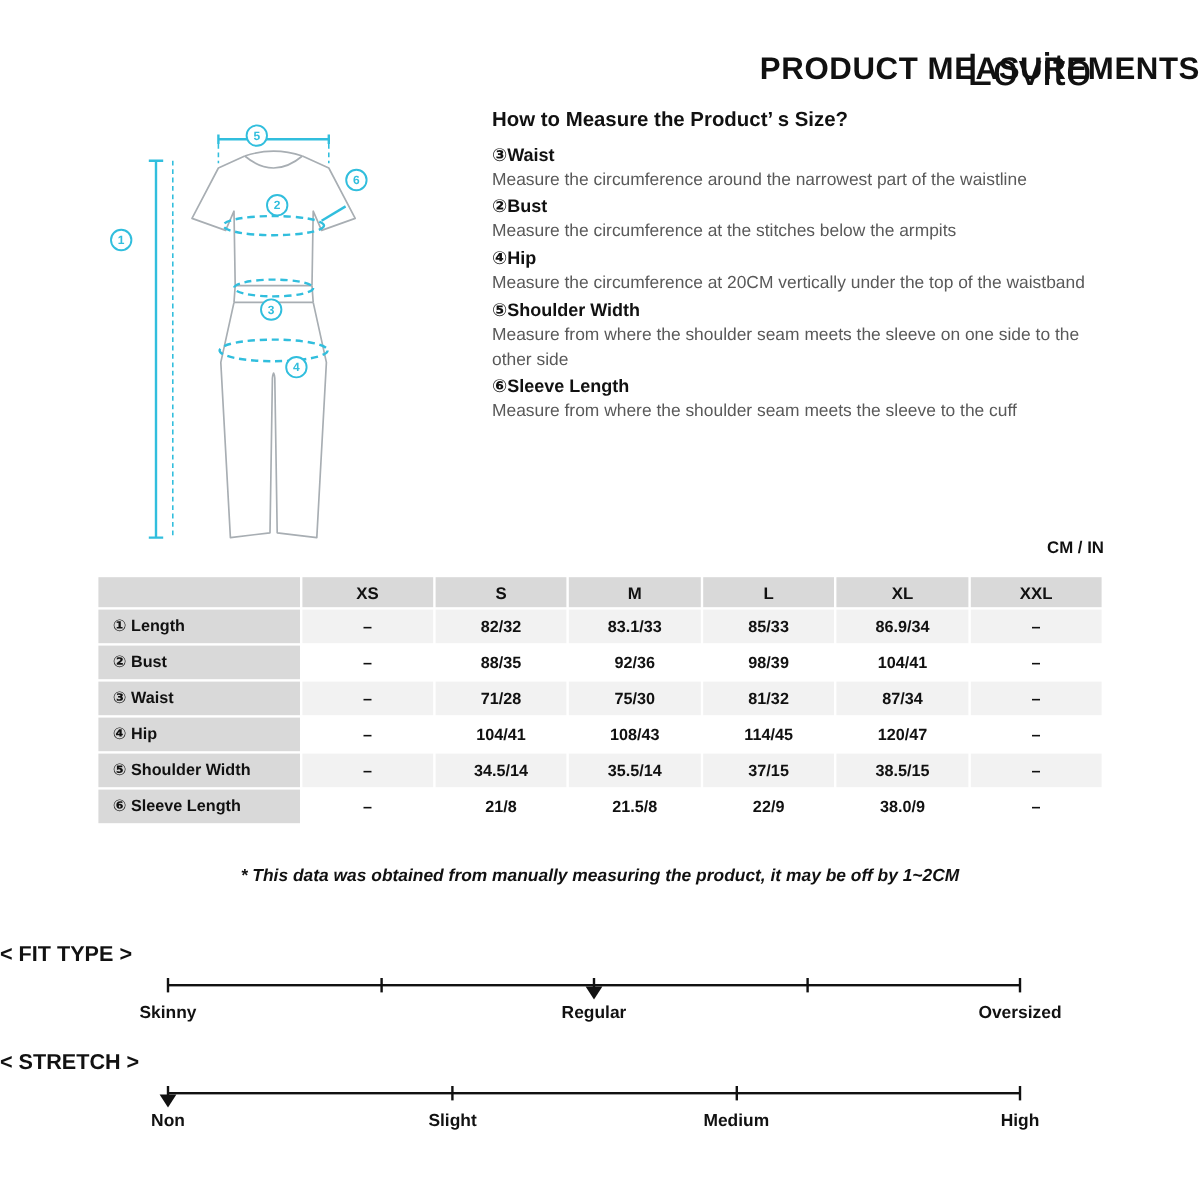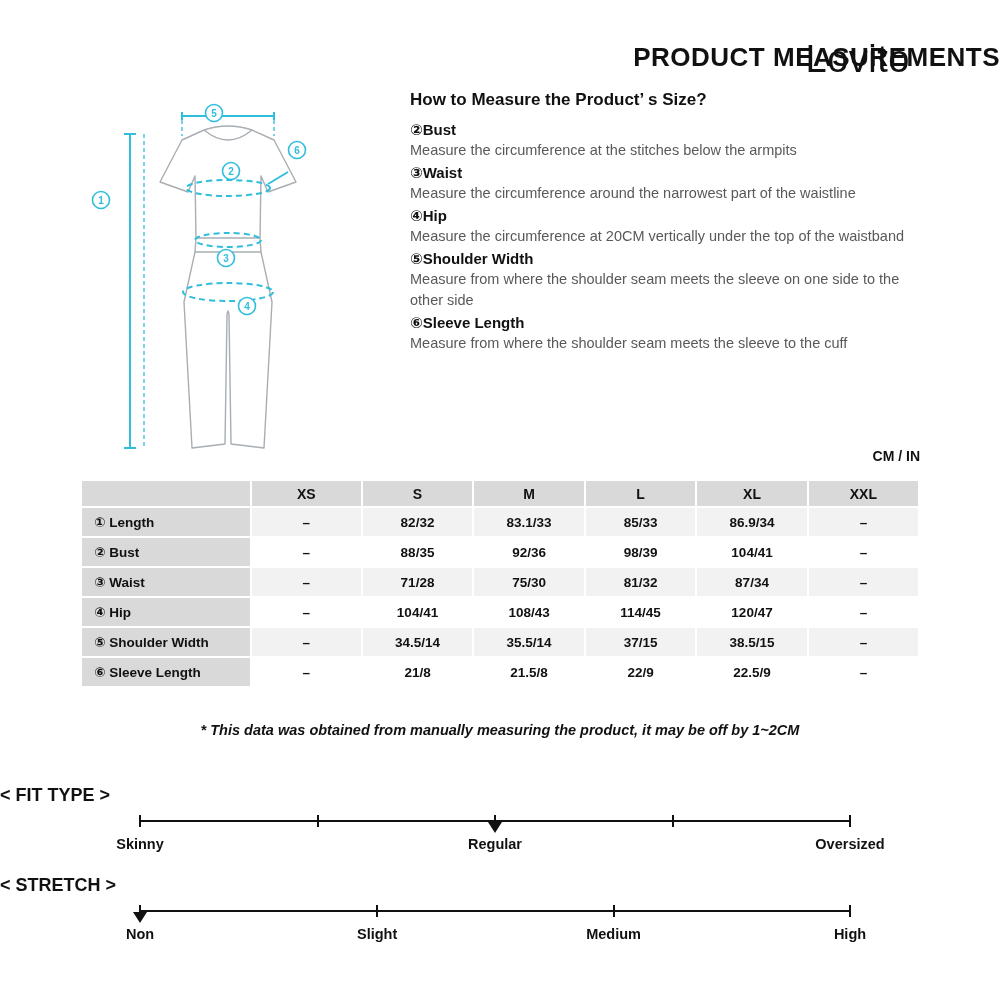--- a/index.html
+++ b/index.html
@@ -118,26 +118,26 @@
     <g>
       <circle class="marker-circle" cx="213" cy="50" r="8.5"></circle>
       <text class="marker-num" x="213" y="53.5">6</text>
     </g>
   </svg>
 
   <div class="instructions">
     <h2 class="howto-title">How to Measure the Product’ s Size?</h2>
 
     <div class="mi">
+      <div class="mi-head"><span>③</span><span>Waist</span></div>
+      <div class="mi-desc">Measure the circumference around the narrowest part of the waistline</div>
+    </div>
+    <div class="mi">
       <div class="mi-head"><span>②</span><span>Bust</span></div>
       <div class="mi-desc">Measure the circumference at the stitches below the armpits</div>
-    </div>
-    <div class="mi">
-      <div class="mi-head"><span>③</span><span>Waist</span></div>
-      <div class="mi-desc">Measure the circumference around the narrowest part of the waistline</div>
     </div>
     <div class="mi">
       <div class="mi-head"><span>④</span><span>Hip</span></div>
       <div class="mi-desc">Measure the circumference at 20CM vertically under the top of the waistband</div>
     </div>
     <div class="mi">
       <div class="mi-head"><span>⑤</span><span>Shoulder Width</span></div>
       <div class="mi-desc">Measure from where the shoulder seam meets the sleeve on one side to the other side</div>
     </div>
     <div class="mi">
@@ -214,21 +214,21 @@
         <td>37/15</td>
         <td>38.5/15</td>
         <td>–</td>
       </tr>
       <tr class="plain">
         <td class="rl">⑥ Sleeve Length</td>
         <td>–</td>
         <td>21/8</td>
         <td>21.5/8</td>
         <td>22/9</td>
-        <td>22.5/9</td>
+        <td>38.0/9</td>
         <td>–</td>
       </tr>
     </tbody>
   </table>
 
   <div class="footnote">* This data was obtained from manually measuring the product, it may be off by 1~2CM</div>
 
   <div class="slider-title" id="fit-title">&lt; FIT TYPE &gt;</div>
   <div class="track" id="fit-track">
     <div class="tick" style="left:0%"></div>

